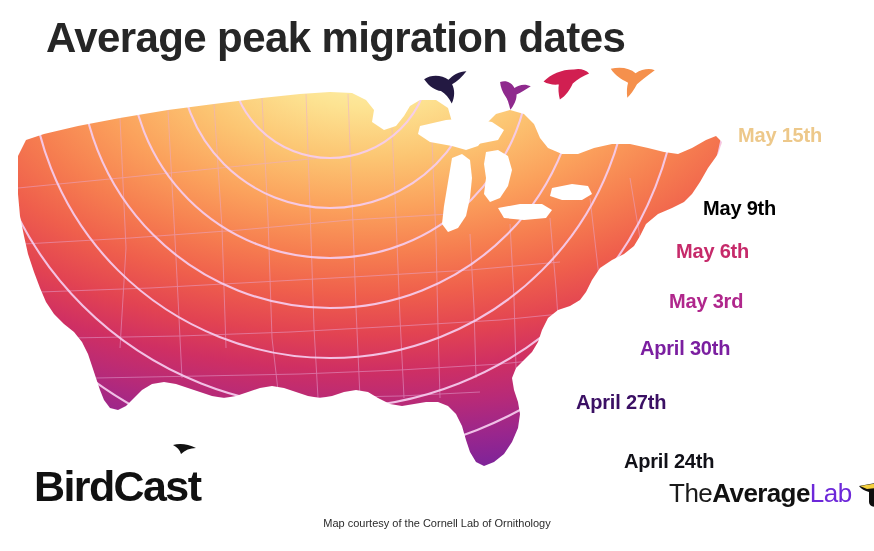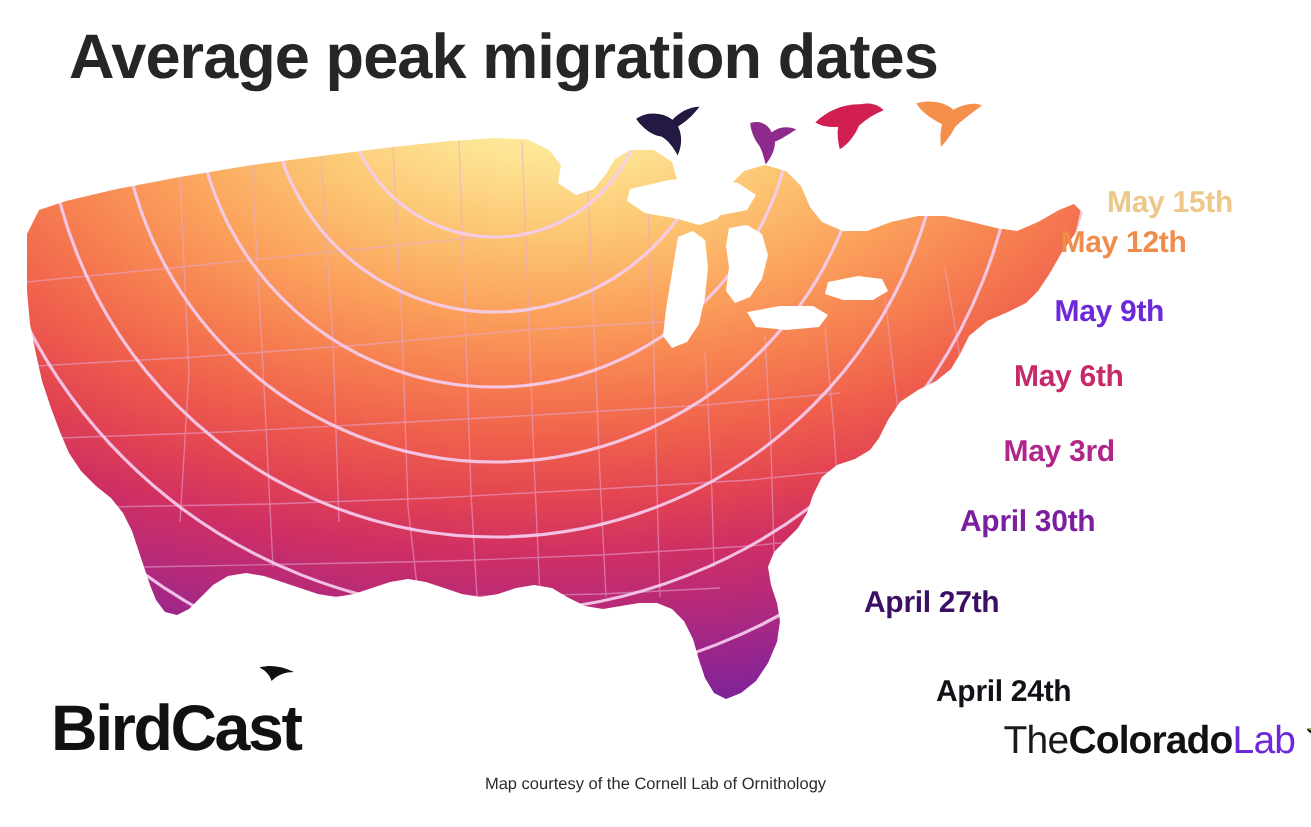--- a/index.html
+++ b/index.html
@@ -208,39 +208,38 @@
   </div>
 
   <div class="bird" style="left:609px;top:64px;transform:rotate(3deg);">
     <svg width="46" height="36" viewBox="0 0 46 36">
       <path d="M1,6 C10,3 20,4 26,9 C32,5 39,3 45,5 C39,10 33,15 28,20
                C25,26 22,31 19,34 C18,28 18,23 19,19 C12,16 5,12 1,6 Z" fill="#f5904c"></path>
     </svg>
   </div>
 
   <div class="datelabel" style="left:738px;top:108px;color:#edc88a;margin-top:16px;">May 15th</div>
-  <div class="datelabel" style="left:707px;top:151px;color:#f08b4a;">May 12th</div>
-  <div class="datelabel" style="left:703px;top:197px;color:#6d28d9;">May 9th</div>
+  <div class="datelabel" style="left:703px;top:197px;color:#000000;">May 9th</div>
   <div class="datelabel" style="left:676px;top:240px;color:#c62a6a;">May 6th</div>
   <div class="datelabel" style="left:669px;top:290px;color:#b0278c;">May 3rd</div>
   <div class="datelabel" style="left:640px;top:337px;color:#7b1fa0;">April 30th</div>
   <div class="datelabel" style="left:576px;top:391px;color:#3b1064;">April 27th</div>
   <div class="datelabel" style="left:624px;top:450px;color:#111118;">April 24th</div>
 
   <div class="birdcast-swoosh">
     <svg width="26" height="18" viewBox="0 0 26 18">
       <path d="M1,2 C8,0 16,1 24,5 C18,5 13,7 9,11 C8,7 5,4 1,2 Z" fill="#111"></path>
     </svg>
   </div>
   <div class="birdcast">BirdCast</div>
 
 
   <div class="cornell">
     <span class="cl-the">The</span>
-    <span class="cl-cornell">Colorado</span>
+    <span class="cl-cornell">Average</span>
     <span class="cl-lab">Lab</span>
     <span class="cl-bird">
       <svg width="42" height="30" viewBox="0 0 42 30">
         <path d="M4,8 L26,4 L34,6 L41,8 L34,10 L30,11 L28,14
                  L27,24 C27,27 24,29 21,29 C17,29 14,27 14,24
                  L14,14 C10,13 6,11 4,8 Z" fill="#0e0e0e"></path>
         <path d="M5,8 L24,5 L26,8 L22,10 L12,11 Z" fill="#f4d03f"></path>
         <path d="M30,6 L41,8 L33,9.6 Z" fill="#cc2222"></path>
         <circle cx="29.5" cy="8.2" r="0.9" fill="#ffffff"></circle>
       </svg>

